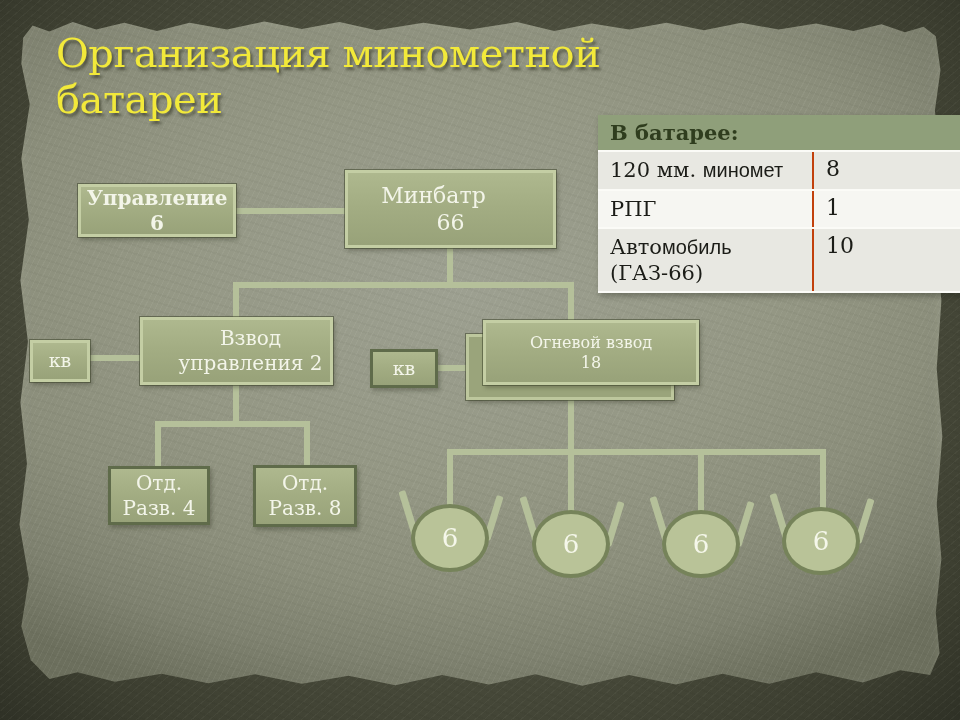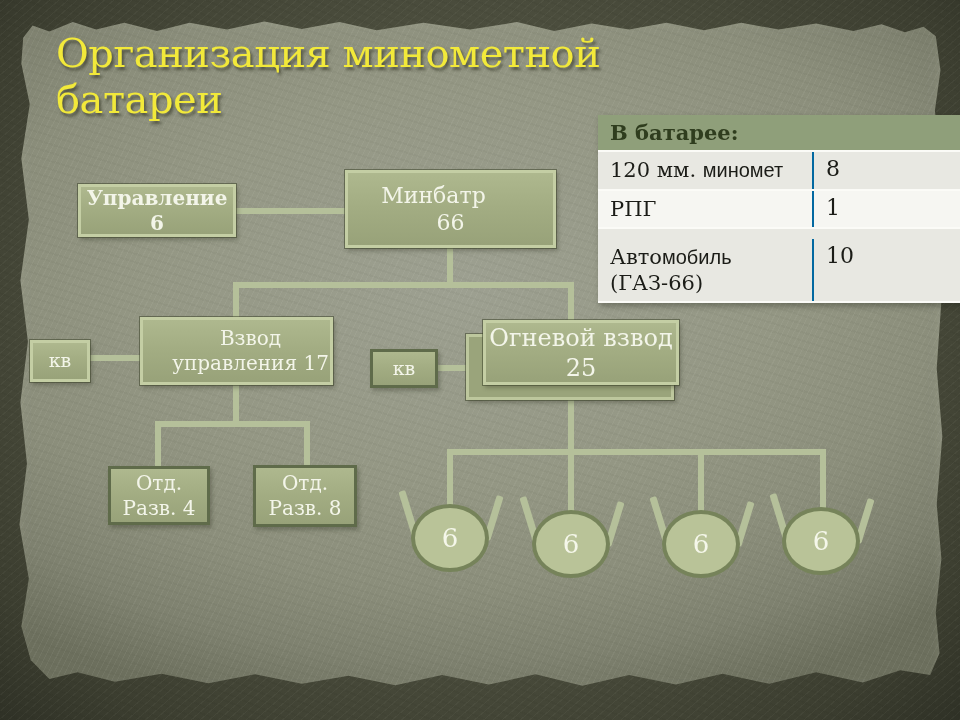--- a/index.html
+++ b/index.html
@@ -44,23 +44,23 @@
   
   .stable{position:absolute;left:598px;top:115px;width:376px;z-index:4;
     box-shadow:2px 3px 6px rgba(30,32,20,0.35);font-family:"DejaVu Serif",serif;}
   .t-header{
     background:var(--table-header-bg,#8f9f7a);color:var(--table-header-text,#2f3d1e);
     font-weight:bold;font-size:21px;padding:4px 12px;min-height:26px;line-height:1.3;
     border-bottom:2px solid #fbfbf7;}
   .t-row{display:flex;background:var(--table-row-bg,#e8e8e2);border-bottom:2px solid #fbfbf7;}
   .t-row.alt{background:var(--table-row-alt-bg,#f6f6f2);}
   .t-label{width:216px;box-sizing:border-box;padding:5px 4px 5px 12px;font-size:21px;
-    color:#1b1c17;line-height:1.25;border-right:2px solid #0369a1;}
+    color:#1b1c17;line-height:1.25;border-right:2px solid #c2410c;}
   .t-value{flex:1;padding:4px 4px 4px 12px;font-size:22px;color:#1b1c17;}
-  .t-row.tall .t-label,.t-row.tall .t-value{min-height:50px;margin-top:10px;}
+  .t-row.tall .t-label,.t-row.tall .t-value{min-height:50px;}
   .fs{font-family:"DejaVu Serif",serif;}
   .fa{font-family:"Liberation Sans","DejaVu Sans",sans-serif;font-size:20px;}
 
   
   .conn{position:absolute;background:var(--connector-green,#b5c09a);z-index:1;}
 
   
   .node{
     position:absolute;box-sizing:border-box;z-index:3;
     display:flex;flex-direction:column;justify-content:center;align-items:center;
@@ -118,32 +118,32 @@
     <div class="nudge-left">Минбатр</div>
     <div>66</div>
   </div>
 
   <div class="node" style="left:30px;top:340px;width:60px;height:42px;font-size:19px;">
     <div>кв</div>
   </div>
 
   <div class="node" style="left:140px;top:317px;width:193px;height:68px;font-size:20px;padding-left:28px;">
     <div>Взвод</div>
-    <div>управления 17</div>
+    <div>управления 2</div>
   </div>
 
   <div class="node dark-border" style="left:370px;top:349px;width:68px;height:39px;font-size:19px;">
     <div>кв</div>
   </div>
 
   <div class="node back" style="left:466px;top:334px;width:208px;height:66px;"></div>
 
-  <div class="node" style="left:483px;top:320px;width:196px;height:65px;font-size:24px;">
+  <div class="node" style="left:483px;top:320px;width:216px;height:65px;font-size:16px;">
     <div>Огневой взвод</div>
-    <div>25</div>
+    <div>18</div>
   </div>
 
   <div class="node dark-border" style="left:108px;top:466px;width:102px;height:59px;font-size:20px;">
     <div>Отд.</div>
     <div>Разв. 4</div>
   </div>
 
   <div class="node dark-border" style="left:253px;top:465px;width:104px;height:62px;font-size:20px;">
     <div>Отд.</div>
     <div>Разв. 8</div>

